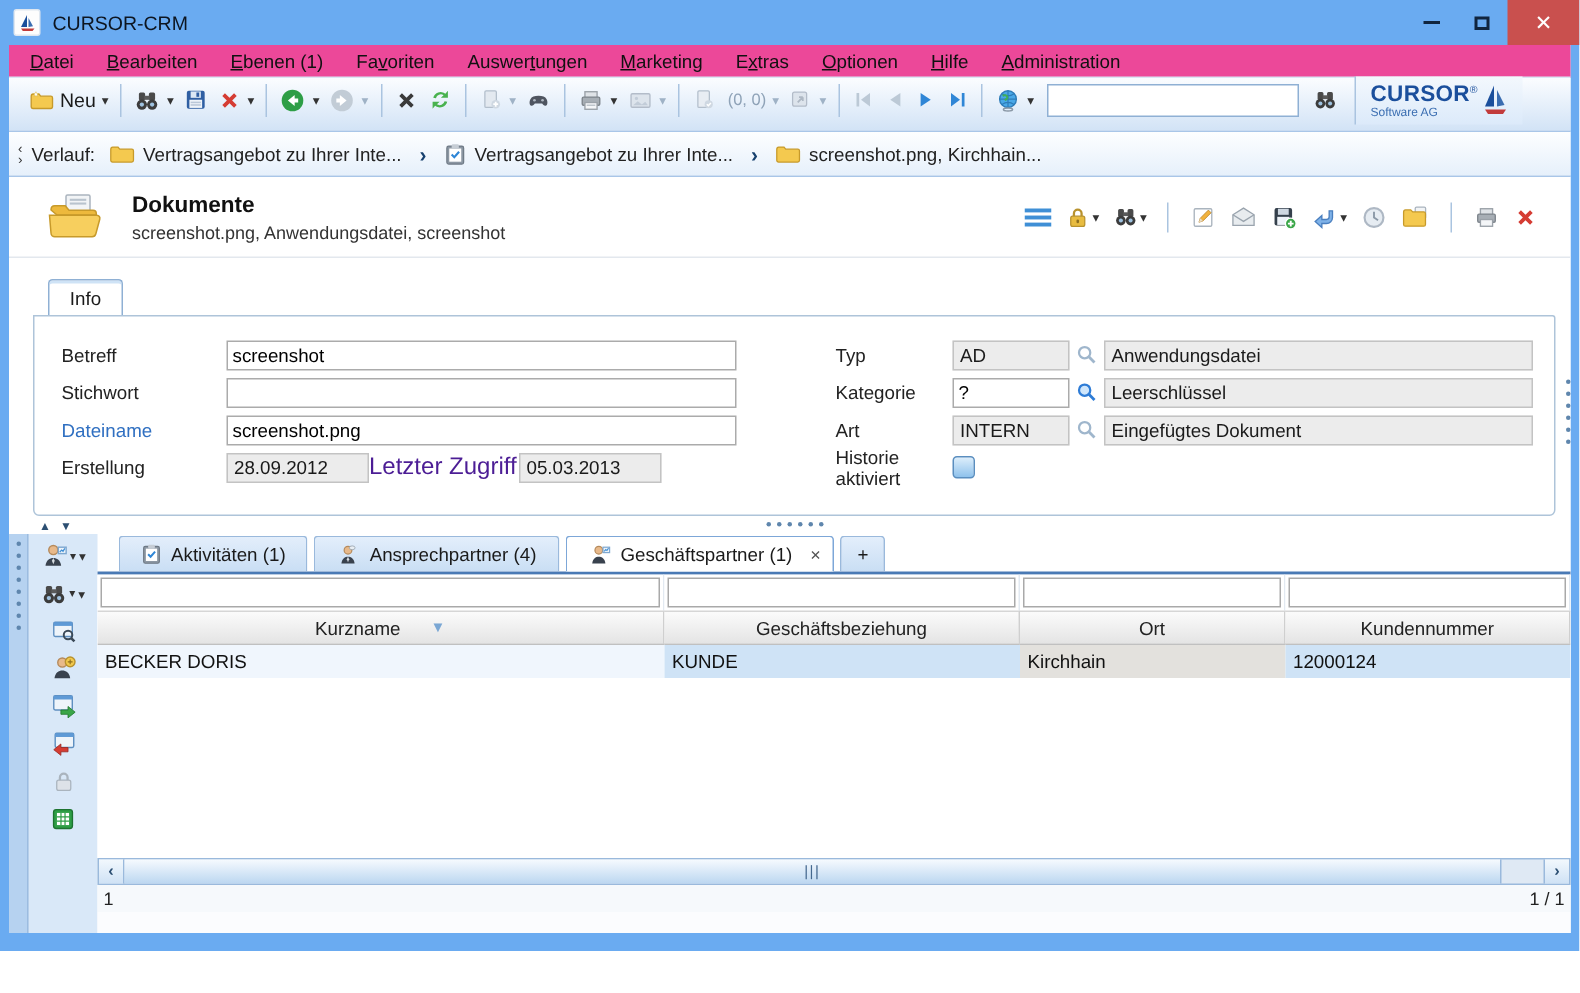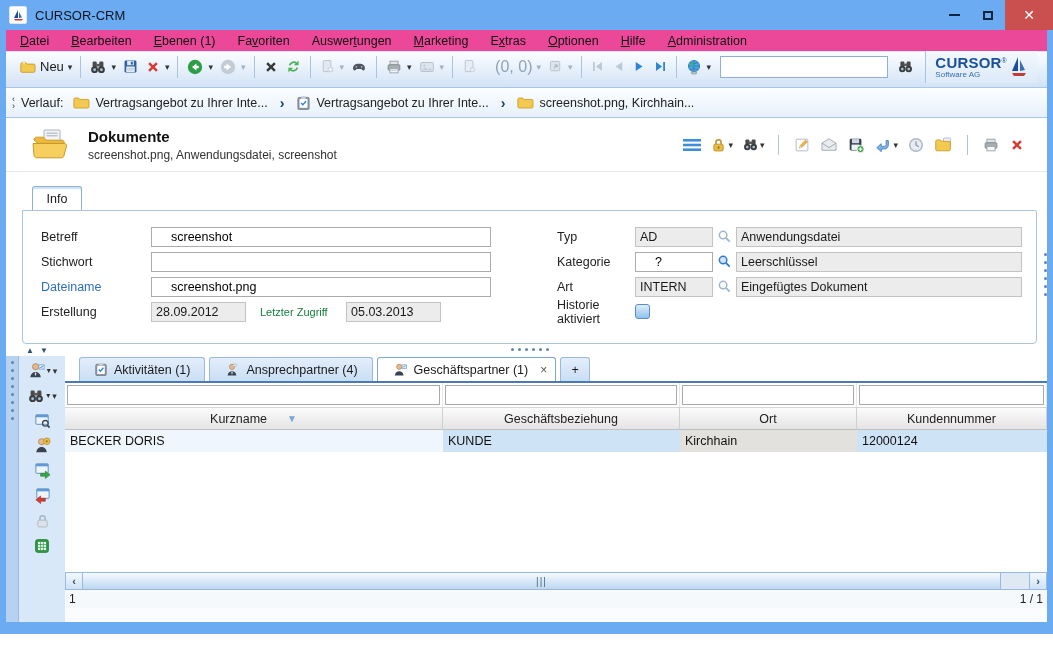--- a/index.html
+++ b/index.html
@@ -26,21 +26,21 @@
   .menu-item { font-size:12.5px; color:#111; cursor:default; }
   .menu-item u { text-decoration:underline; }
 
   
   .toolbar { height:36px; background:linear-gradient(#fbfdff,#d2e3f6); border-bottom:1px solid #a9c6e8; display:flex; align-items:center; padding:0 4px 6px 10px; }
   .tbtn { display:flex; align-items:center; gap:3px; padding:2px 3px; border-radius:2px; }
   .tbtn .lbl { font-size:13px; }
   .dd::after { content:"▾"; font-size:9px; color:#333; margin-left:1px; }
   .dd.dis::after { color:#9fb2c6; }
   .tsep { width:1px; height:22px; background:#aac4e0; margin:0 5px; }
-  .counter { color:#8fa3b8; font-size:16px; margin-left:14px; }
+  .counter { color:#8fa3b8; font-size:11px; margin-left:4px; }
   .search-box { width:168px; height:22px; background:#fff; border:1px solid #8fb0d4; margin:0 6px; padding:2px 4px; font-size:12px; font-family:"Liberation Sans",sans-serif; }
   .logo-card { margin-left:8px; width:112px; height:32px; background:linear-gradient(#f3f8fd,#dceafa); border-left:1px solid #aac4e0; display:flex; align-items:center; justify-content:center; gap:3px; }
   .logo-txt { line-height:1; text-align:left; }
   .logo-brand { color:#1b4f9c; font-weight:bold; font-size:15px; letter-spacing:0.2px; }
   .logo-reg { font-size:7px; vertical-align:super; color:#1b4f9c; }
   .logo-sub { color:#3a6db1; font-size:8px; margin-top:1px; }
 
   
   .breadcrumbbar { height:30px; background:linear-gradient(#fdfeff,#e6f0fb); border-bottom:1px solid #a9c6e8; display:flex; align-items:center; padding-left:4px; }
   .bc-collapse { display:flex; flex-direction:column; line-height:7px; font-size:9px; color:#333; margin:0 6px 0 2px; }
@@ -58,25 +58,25 @@
   .hdr-actions { margin-left:auto; margin-right:22px; display:flex; align-items:center; gap:9px; }
   .hdr-actions .tsep { height:20px; }
 
   
   .info-tabstrip { position:absolute; top:67px; left:16px; right:10px; height:25px; }
   .info-tab { position:absolute; left:10px; bottom:0; width:50px; height:24px; background:#fff; border:1px solid #8fb0d4; border-bottom:none; border-radius:3px 3px 0 0; display:flex; align-items:center; justify-content:center; font-size:12.5px; box-shadow:inset 0 2px 0 #cfe3f6; }
   .form-panel { position:absolute; top:92px; left:16px; right:10px; height:134px; background:#fff; border:1px solid #aec4d9; border-radius:0 2px 4px 4px; display:grid; grid-template-columns:500px 1fr; padding-top:13px; }
   .frow { display:flex; align-items:center; height:25px; }
   .flabel { width:128px; padding-left:18px; font-size:12.5px; color:#222; }
   .flabel.link { color:#2f6fc1; }
-  .finput { height:20px; border:1px solid #ababab; background:#fff; padding:1px 19px; font-size:12.5px; font-family:"Liberation Sans",sans-serif; }
+  .finput { height:20px; border:1px solid #ababab; background:#fff; padding:1px 3px; font-size:12.5px; font-family:"Liberation Sans",sans-serif; }
   .finput.w340 { width:340px; }
   .fread { height:20px; border:1px solid #c3c3c3; background:#ececec; padding:2px 4px; font-size:12.5px; display:flex; align-items:center; }
   .w95 { width:95px; }
-  .lbl2 { width:100px; padding-left:14px; font-size:11px; color:#15803d; }
+  .lbl2 { width:100px; font-size:16px; color:#4c1d95; }
   .rlabel { width:112px; padding-left:34px; font-size:12.5px; color:#222; }
   .code { width:78px; }
   .lens { margin:0 4px; display:flex; }
   .ftext { flex:1; margin-right:14px; }
   .checkbox { width:15px; height:15px; border:1px solid #5a8ebf; border-radius:3px; background:linear-gradient(#ddeefb,#8fc2ec); }
 
   .right-dots { position:absolute; right:0px; top:135px; display:flex; flex-direction:column; gap:5px; }
   .right-dots i, .edge-dots i, .center-dots i { width:3px; height:3px; background:#5f86ad; border-radius:50%; display:block; }
 
   

